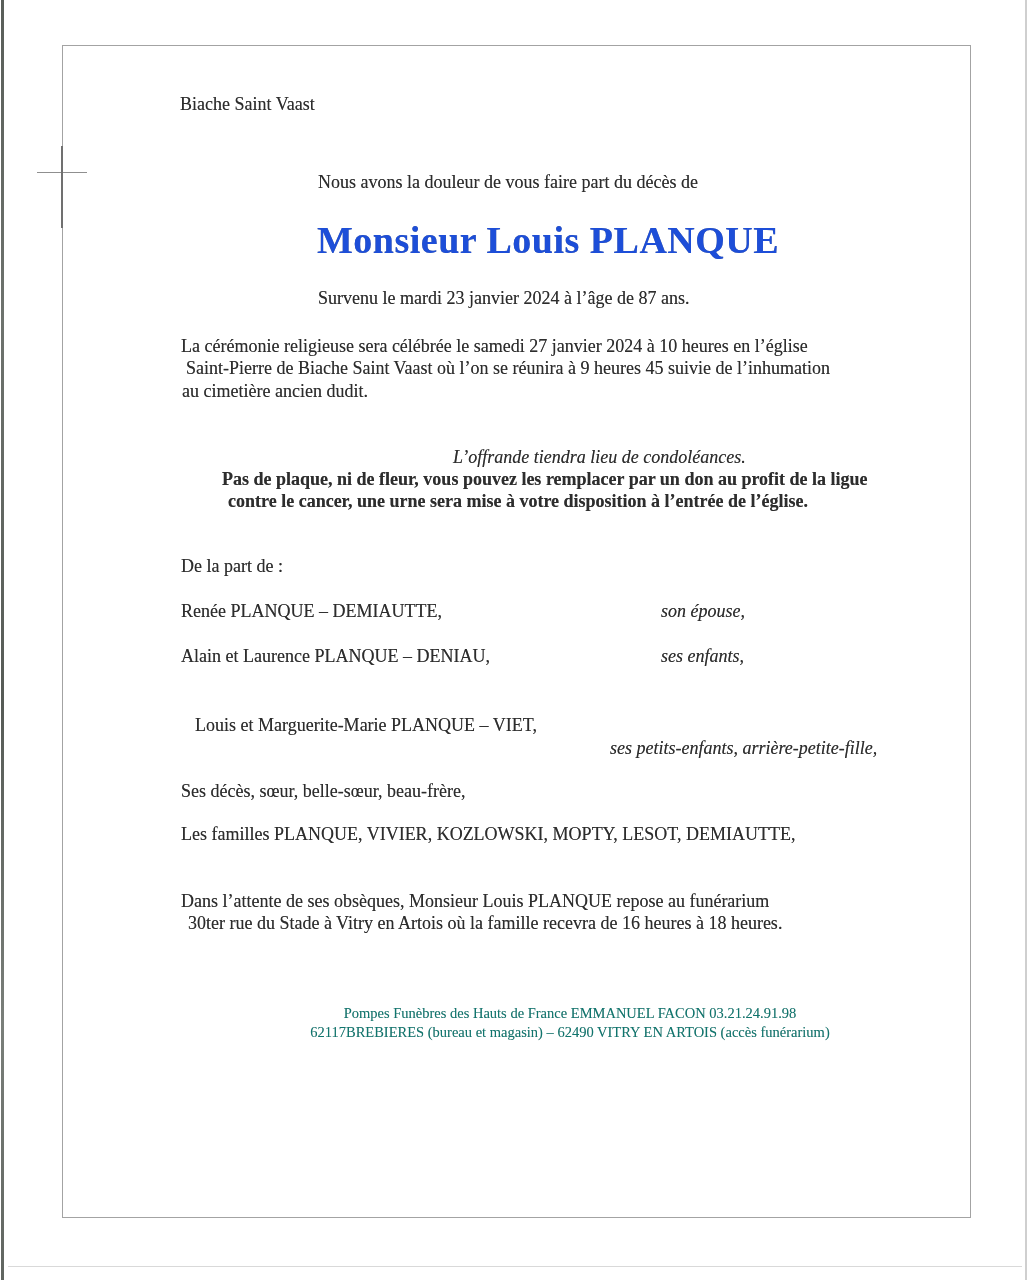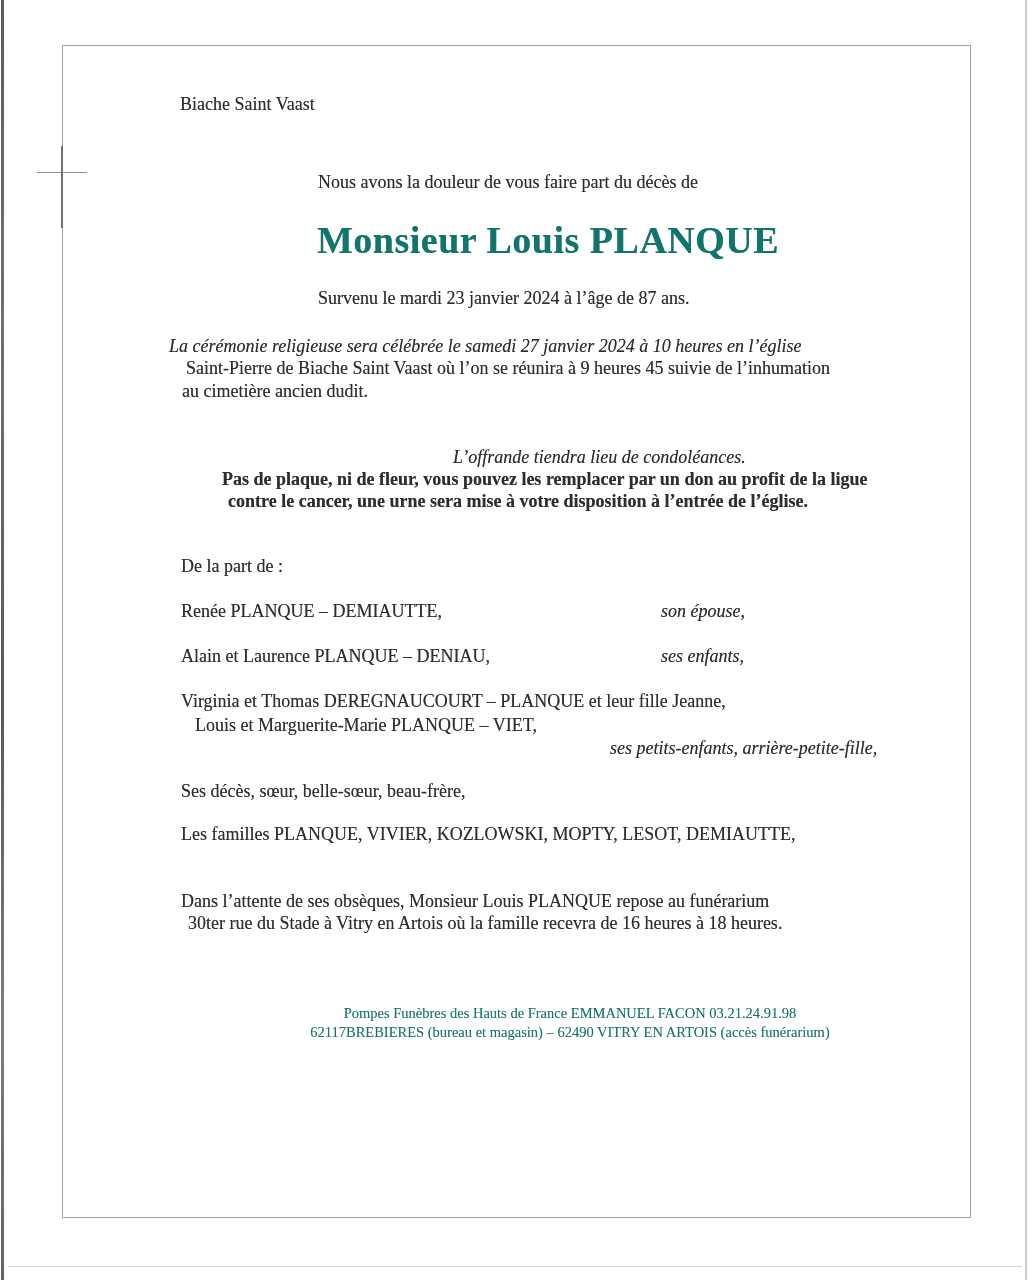--- a/index.html
+++ b/index.html
@@ -17,21 +17,21 @@
     white-space: nowrap;
     font-size: 18px;
     line-height: 22px;
     color: #2d2d2d;
     text-shadow: 0 0 0.5px rgba(45,45,45,0.55);
   }
   .title {
     font-size: 38px;
     line-height: 40px;
     font-weight: bold;
-    color: #0f766e;
+    color: #1d4ed8;
     letter-spacing: 0.5px;
   }
   .bold   { font-weight: bold; }
   .italic { font-style: italic; }
   .footer-line {
     font-size: 14.5px;
     line-height: 19px;
     color: #0f766e;
     text-shadow: 0 0 0.5px rgba(134,136,138,0.5);
     text-align: center;
@@ -66,38 +66,37 @@
   <div class="cross-v"></div>
 
   <div class="txt" style="left:180px; top:93px;">Biache Saint Vaast</div>
 
   <div class="txt" style="left:318px; top:171px;">Nous avons la douleur de vous faire part du décès de</div>
 
   <div class="txt title" style="left:317px; top:220px;">Monsieur Louis PLANQUE</div>
 
   <div class="txt" style="left:318px; top:287px;">Survenu le mardi 23 janvier 2024 à l’âge de 87 ans.</div>
 
-  <div class="txt" style="left:169px; top:335px;font-style:italic;">La cérémonie religieuse sera célébrée le samedi 27 janvier 2024 à 10 heures en l’église</div>
+  <div class="txt" style="left:181px; top:335px;">La cérémonie religieuse sera célébrée le samedi 27 janvier 2024 à 10 heures en l’église</div>
   <div class="txt" style="left:186px; top:357px;">Saint-Pierre de Biache Saint Vaast où l’on se réunira à 9 heures 45 suivie de l’inhumation</div>
   <div class="txt" style="left:182px; top:380px;">au cimetière ancien dudit.</div>
 
   <div class="txt italic" style="left:453px; top:446px;text-align:right;">L’offrande tiendra lieu de condoléances.</div>
 
   <div class="txt bold" style="left:222px; top:468px;">Pas de plaque, ni de fleur, vous pouvez les remplacer par un don au profit de la ligue</div>
   <div class="txt bold" style="left:228px; top:490px;">contre le cancer, une urne sera mise à votre disposition à l’entrée de l’église.</div>
 
   <div class="txt" style="left:181px; top:555px;">De la part de :</div>
 
   <div class="txt" style="left:181px; top:600px;">Renée PLANQUE – DEMIAUTTE,</div>
   <div class="txt italic" style="left:661px; top:600px;">son épouse,</div>
 
   <div class="txt" style="left:181px; top:645px;">Alain et Laurence PLANQUE – DENIAU,</div>
   <div class="txt italic" style="left:661px; top:645px;">ses enfants,</div>
 
-  <div class="txt" style="left:181px; top:690px;">Virginia et Thomas DEREGNAUCOURT – PLANQUE et leur fille Jeanne,</div>
   <div class="txt" style="left:181px; top:714px;margin-left:14px;">Louis et Marguerite-Marie PLANQUE – VIET,</div>
   <div class="txt italic" style="left:610px; top:737px;">ses petits-enfants, arrière-petite-fille,</div>
 
   <div class="txt" style="left:181px; top:780px;">Ses décès, sœur, belle-sœur, beau-frère,</div>
 
   <div class="txt" style="left:181px; top:823px;">Les familles PLANQUE, VIVIER, KOZLOWSKI, MOPTY, LESOT, DEMIAUTTE,</div>
 
   <div class="txt" style="left:181px; top:890px;">Dans l’attente de ses obsèques, Monsieur Louis PLANQUE repose au funérarium</div>
   <div class="txt" style="left:188px; top:912px;">30ter rue du Stade à Vitry en Artois où la famille recevra de 16 heures à 18 heures.</div>
 

